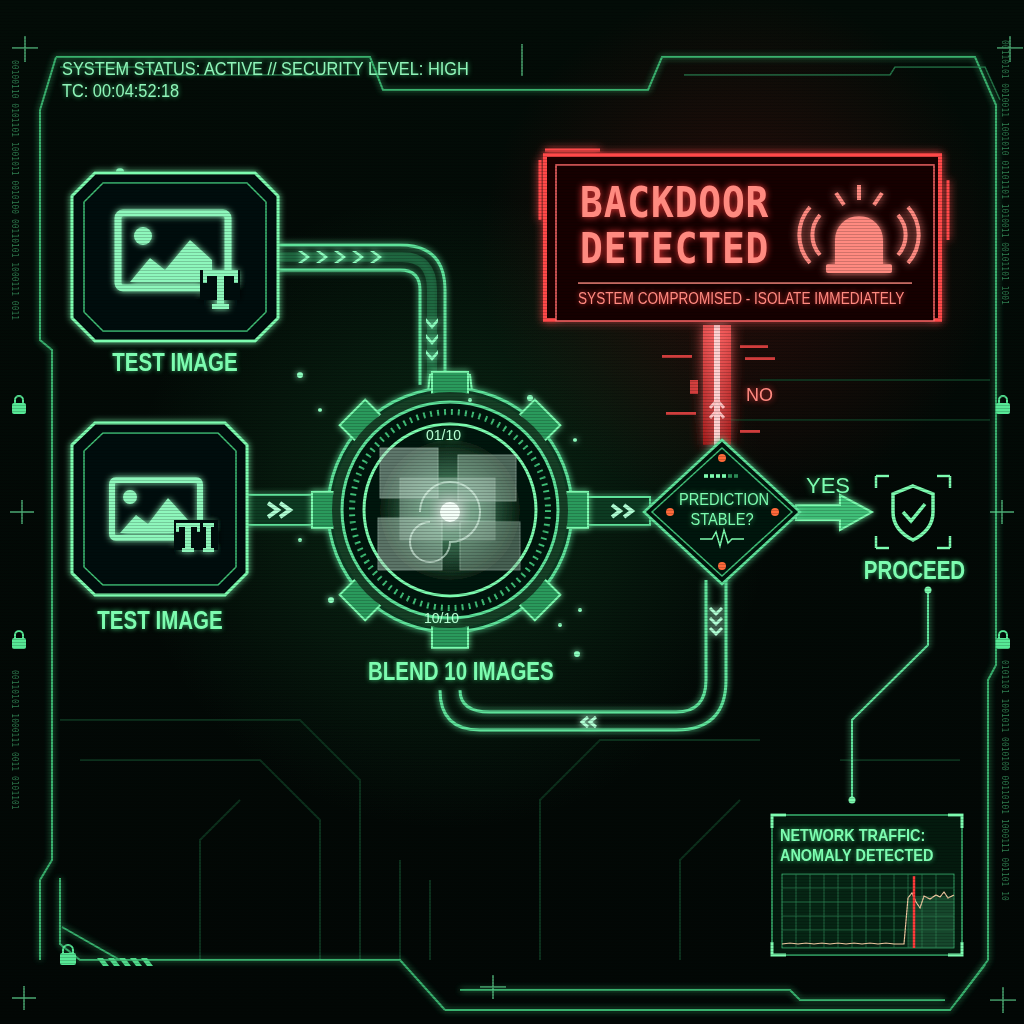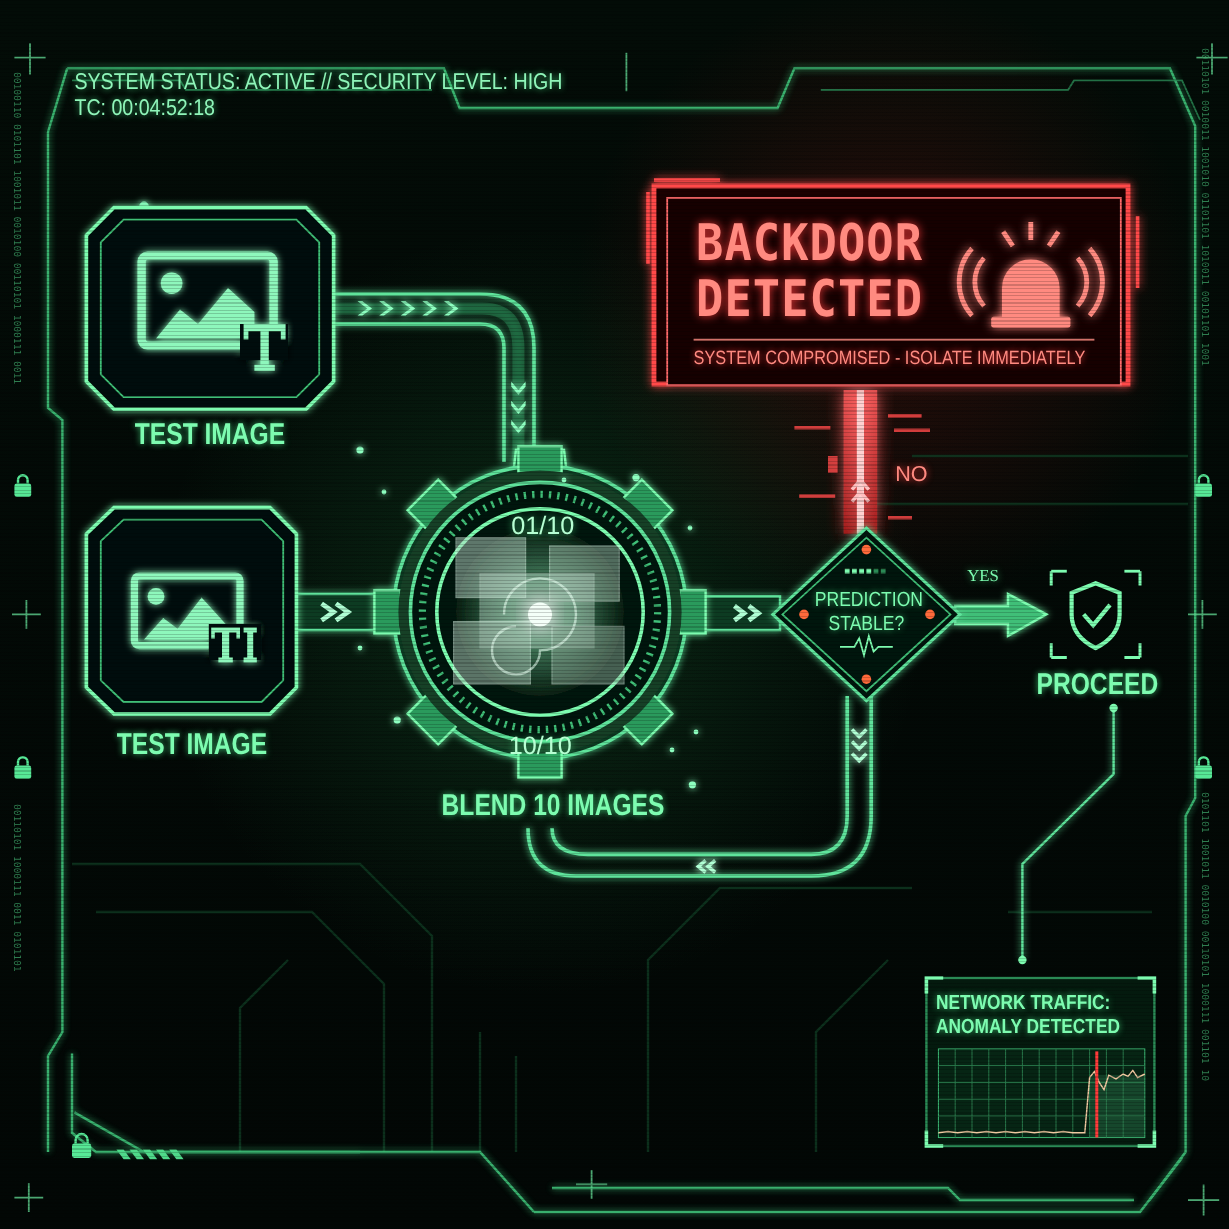--- a/index.html
+++ b/index.html
@@ -18,21 +18,21 @@
   .txt { position:absolute; color:#7dfcb0; text-shadow:0 0 6px rgba(80,255,150,0.7);
          font-family:"Liberation Sans", "DejaVu Sans", sans-serif; font-stretch:condensed; letter-spacing:0; }
   .status { left:62px; top:58px; font-size:19px; line-height:22px; color:#8ff5b9; transform:scaleX(0.86); transform-origin:left top; }
   .label { font-size:25px; font-weight:bold; transform:scaleX(0.82); transform-origin:center top; white-space:nowrap; }
   .alert-title { position:absolute; left:580px; top:180px; font-size:42px; line-height:46px; font-weight:bold;
      color:#ff8a80; text-shadow:0 0 8px rgba(255,60,60,0.9); letter-spacing:1px; transform:scaleX(0.9); transform-origin:left top;
      font-family:"DejaVu Sans Mono", "Liberation Mono", monospace; }
   .alert-sub { position:absolute; left:578px; top:290px; font-size:16px; color:#ff8a80; white-space:nowrap;
      text-shadow:0 0 6px rgba(255,60,60,0.9); transform:scaleX(0.85); transform-origin:left top; }
   .red { color:#ff8a80; text-shadow:0 0 6px rgba(255,60,60,0.9); }
-  .counter { font-size:21px; color:#b7ffd3; }
+  .counter { font-size:14px; color:#b7ffd3; }
   .diamond-text { font-size:17px; text-align:center; line-height:20px; transform:scaleX(0.86); transform-origin:center top; }
   .panel-title { font-size:17px; line-height:20px; font-weight:bold; transform:scaleX(0.85); transform-origin:left top; white-space:nowrap; }
   .hit { position:absolute; }
 </style>
 </head>
 <body>
 
 <div class="bg"></div>
 
 <svg class="layer" width="1024" height="1024">
@@ -365,21 +365,21 @@
 <div class="txt counter" style="left:426px;top:427px;">01/10</div>
 <div class="txt counter" style="left:424px;top:574px;margin-top:36px;">10/10</div>
 <div class="hit" style="left:320px;top:380px;width:260px;height:260px;border-radius:50%;"></div>
 <div class="txt label" style="left:350px;top:657px;width:200px;text-align:center;">BLEND 10 IMAGES</div>
 
 <div class="hit" style="left:644px;top:440px;width:156px;height:144px;"></div>
 <div class="txt diamond-text" style="left:672px;top:490px;width:100px;">
   <div>PREDICTION</div>
   <div>STABLE?</div>
 </div>
-<div class="txt" style="left:806px;top:473px;font-size:14px;font-family:Liberation Serif, serif;">YES</div>
+<div class="txt" style="left:806px;top:473px;font-size:22px;">YES</div>
 <div class="txt red" style="position:absolute;left:746px;top:385px;font-size:18px;">NO</div>
 
 <div class="hit" style="left:540px;top:150px;width:405px;height:175px;"></div>
 <div class="alert-title">
   <div>BACKDOOR</div>
   <div>DETECTED</div>
 </div>
 <div class="alert-sub">SYSTEM COMPROMISED - ISOLATE IMMEDIATELY</div>
 
 <div class="hit" style="left:870px;top:470px;width:86px;height:84px;"></div>

